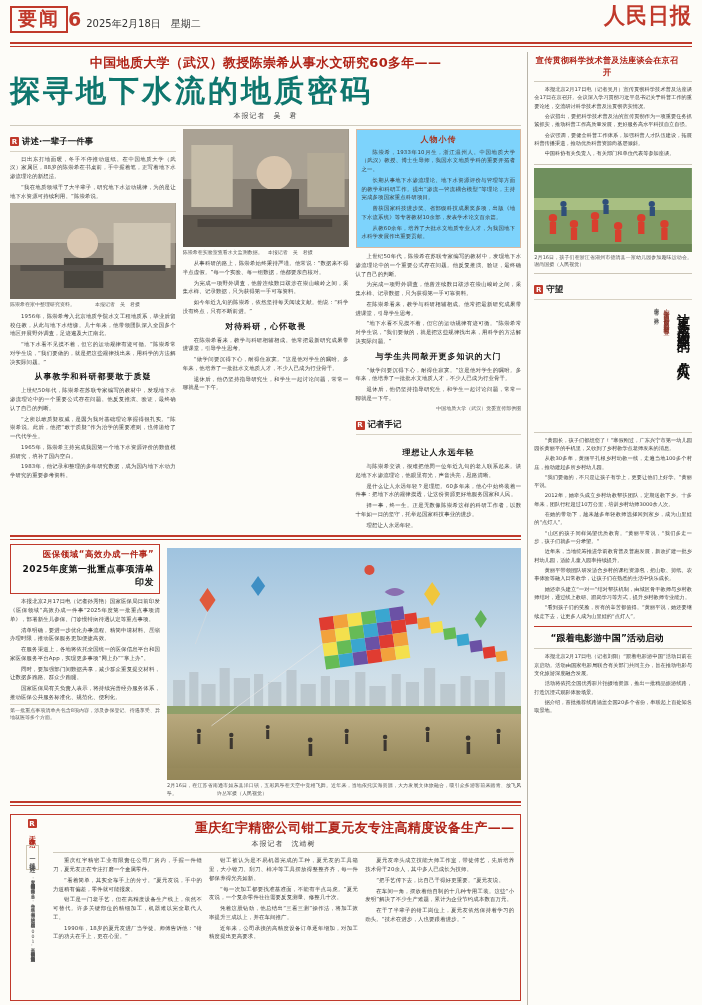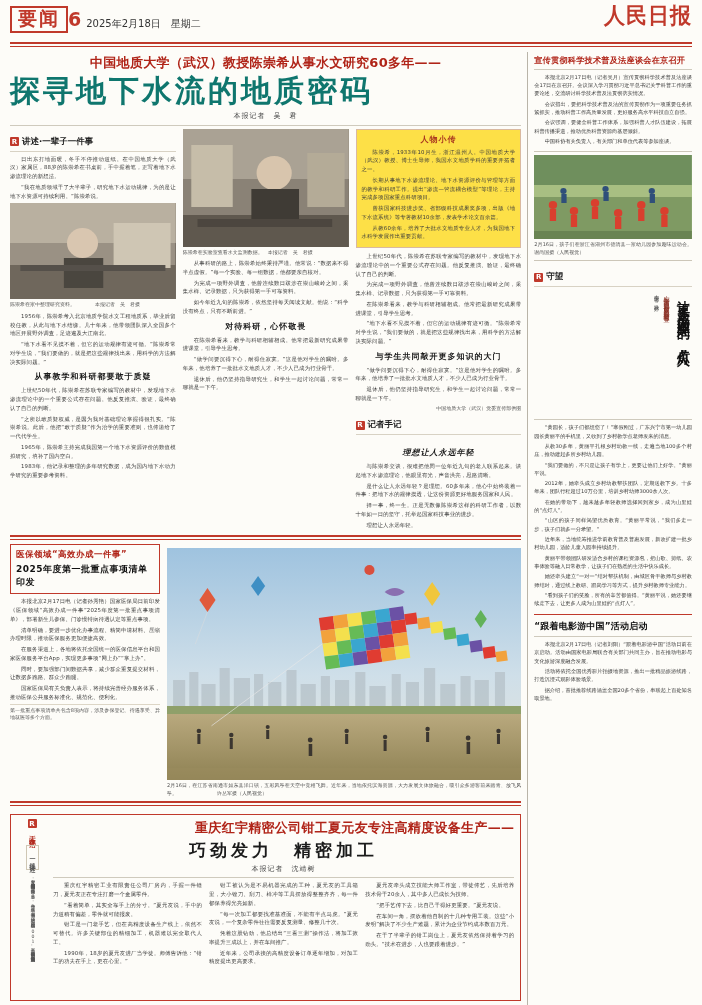--- a/index.html
+++ b/index.html
@@ -72,44 +72,44 @@
   .story3{display:flex;gap:7px;}
   .story3 .c{flex:1;}
 
   .photo{
     background:linear-gradient(170deg,#8d8377,#5c564e);
     position:relative;overflow:hidden;
   }
   .cap{font-size:5px;color:#555;line-height:1.5;margin-top:2px;text-align:justify;}
 
   
-  .pbox{border:1px solid #d9b9a0;background:#fde047;padding:4px 5px;}
+  .pbox{border:1px solid #d9b9a0;background:#7dd3fc;padding:4px 5px;}
   .pbox-h{font-size:8px;font-weight:bold;color:#a8341f;text-align:center;margin-bottom:3px;letter-spacing:1px;}
 
   
   .kitewrap{margin-top:4px;position:relative;}
   .kite{
     width:100%;height:232px;display:block;border:0;
   }
 
   
   .redbox{border:1px solid #c0392b;padding:4px 5px;}
-  .redbox-h{color:#b02418;font-size:8.5px;font-weight:bold;text-align:left;letter-spacing:.5px;}
+  .redbox-h{color:#b02418;font-size:8.5px;font-weight:bold;text-align:right;letter-spacing:.5px;}
 
   
   .craft{border:1px solid #c0392b;padding:4px 6px;margin-top:4px;display:flex;gap:6px;}
   .vtitle{
     writing-mode:vertical-rl;text-orientation:upright;
     font-size:7.5px;font-weight:bold;letter-spacing:2px;color:#222;
   }
 
   
   .r-head{
-    font-size:8.2px;font-weight:bold;color:#b02418;text-align:left;
-    line-height:1.5;margin:2px 0 3px 0;letter-spacing:.2px;
+    font-size:8.2px;font-weight:bold;color:#b02418;text-align:center;
+    line-height:1.5;margin:2px 12px 3px 0;letter-spacing:.2px;
   }
   .r-txt{font-size:5.2px;line-height:1.6;color:#3b3b3b;text-align:justify;}
   .r-txt p{margin:0 0 2px 0;text-indent:10.4px;}
   .r-photo{width:100%;height:84px;display:block;}
 
   .vhead{
     writing-mode:vertical-rl;text-orientation:upright;
     font-size:13px;font-weight:bold;letter-spacing:3px;color:#111;
     line-height:1.35;
   }
@@ -237,21 +237,21 @@
               <p>“做学问要沉得下心，耐得住寂寞。”这是他对学生的嘱咐。多年来，他培养了一批批水文地质人才，不少人已成为行业骨干。</p>
               <p>退休后，他仍坚持指导研究生，和学生一起讨论问题，常常一聊就是一下午。</p>
             </div>
             <div class="cap" style="text-align:right;">中国地质大学（武汉）党委宣传部供图</div>
 
             <div class="tag" style="margin-top:4px;">
               <span class="r">R</span>
               <span>记者手记</span>
             </div>
             <div class="tagline"></div>
-            <div class="sub" style="margin-top:12px;font-style:italic;">理想让人永远年轻</div>
+            <div class="sub" style="margin-top:12px;">理想让人永远年轻</div>
             <div class="txt">
               <p>与陈崇希交谈，很难把他同一位年近九旬的老人联系起来。谈起地下水渗流理论，他眼里有光，声音洪亮，思路清晰。</p>
               <p>是什么让人永远年轻？是理想。60多年来，他心中始终装着一件事：把地下水的规律摸透，让这份资源更好地服务国家和人民。</p>
               <p>择一事，终一生。正是无数像陈崇希这样的科研工作者，以数十年如一日的坚守，托举起国家科技事业的进步。</p>
               <p>理想让人永远年轻。</p>
             </div>
           </div>
         </div>
       </div>
 
@@ -400,21 +400,20 @@
             <span class="vtitle" style="font-size:6.5px;color:#b02418;">工匠绝活</span>
           </div>
           <div style="border:1px solid #cfc7b4;padding:2px 1px;">
             <span class="vtitle" style="font-size:6px;color:#555;">一线讲述</span>
           </div>
           <div class="cap" style="font-size:4.6px;writing-mode:vertical-rl;text-orientation:upright;height:120px;overflow:hidden;">夏元友，重庆红宇精密工业有限责任公司钳工、高级技师。从业30余年，练就一手“手感测微”的绝活，加工精度可达0.001毫米。曾获全国技术能手、重庆市五一劳动奖章等荣誉。</div>
         </div>
 
         <div style="flex:1;">
           <div class="shoulder" style="font-size:13px;color:#b02418;margin:0 0 2px 0;text-align:right;">重庆红宇精密公司钳工夏元友专注高精度设备生产——</div>
-          <div style="text-align:center;font-size:17px;font-weight:bold;letter-spacing:4px;margin:2px 0;">巧劲发力　精密加工</div>
           <div class="byline" style="margin-bottom:3px;">本报记者　沈靖树</div>
           <div class="hr-thin"></div>
           <div class="story3">
             <div class="c txt">
               <p>重庆红宇精密工业有限责任公司厂房内，手握一件锉刀，夏元友正在专注打磨一个金属零件。</p>
               <p>“看着简单，其实全靠手上的分寸。”夏元友说，手中的力道稍有偏差，零件就可能报废。</p>
               <p>钳工是一门老手艺，但在高精度设备生产线上，依然不可替代。许多关键部位的精细加工，机器难以完全取代人工。</p>
               <p>1990年，18岁的夏元友进厂当学徒。师傅告诉他：“钳工的功夫在手上，更在心里。”</p>
             </div>
             <div class="c txt">

